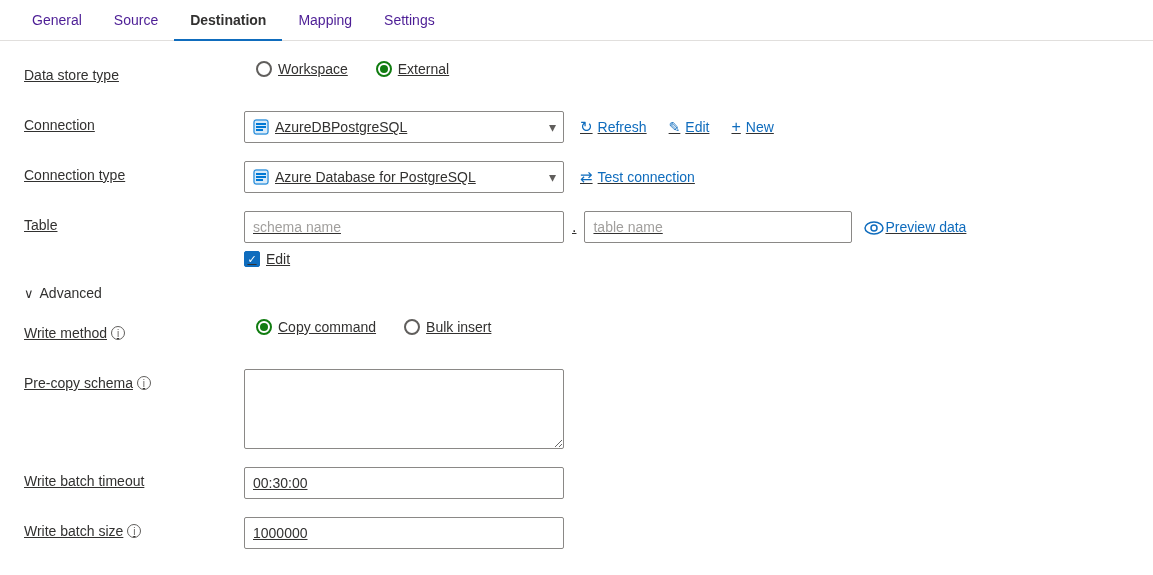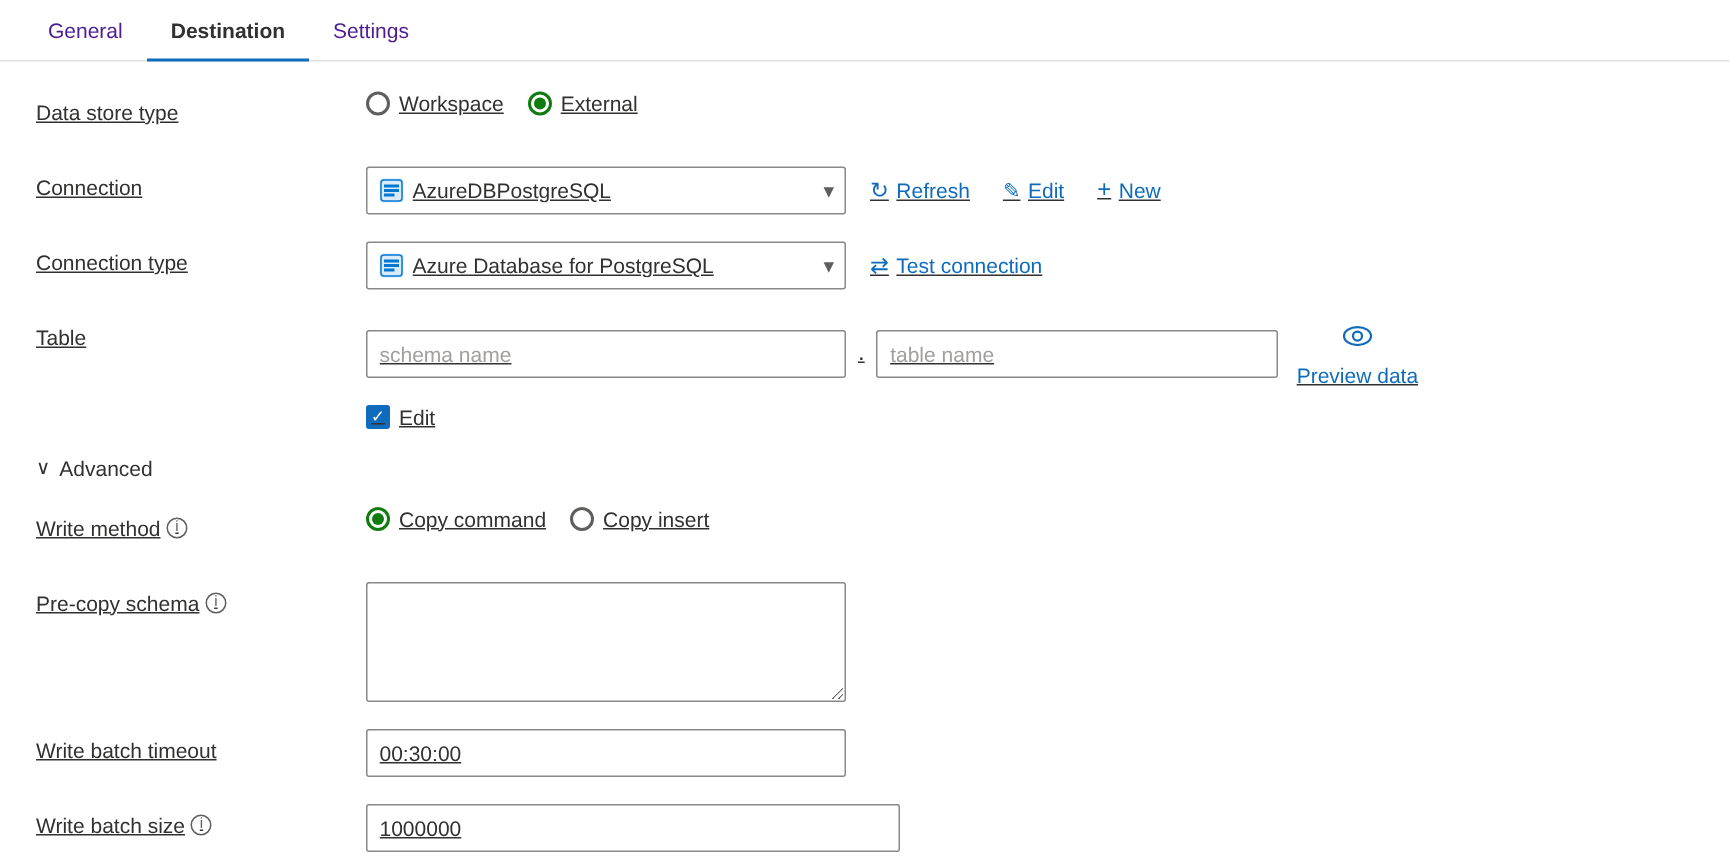--- a/index.html
+++ b/index.html
@@ -65,20 +65,21 @@
       display: flex;
       align-items: center;
       gap: 16px;
     }
 
     .radio-option {
       display: flex;
       align-items: center;
       gap: 6px;
       cursor: pointer;
+      margin-left: 12px;
     }
 
     .radio-circle {
       width: 16px;
       height: 16px;
       border-radius: 50%;
       border: 2px solid #605e5c;
       display: flex;
       align-items: center;
       justify-content: center;
@@ -183,28 +184,27 @@
       display: flex;
       align-items: center;
       justify-content: center;
       color: #fff;
       font-size: 11px;
     }
 
     .preview-btn {
       display: flex;
       align-items: center;
-      gap: 11px;
+      gap: 1px;
       background: none;
       border: none;
       cursor: pointer;
       color: #0f6cbd;
       font-size: 14px;
       padding: 4px 6px;
-      flex-direction: column;
     }
 
     .section-divider {
       display: flex;
       align-items: center;
       gap: 6px;
       cursor: pointer;
       margin-bottom: 18px;
       color: #323130;
       font-size: 14px;
@@ -233,21 +233,23 @@
       height: 80px;
       resize: vertical;
       font-family: 'Segoe UI', sans-serif;
     }
   </style>
 </head>
 <body>
 
 <div class="tabs">
   <div class="tab">General</div>
+  <div class="tab">Source</div>
   <div class="tab active">Destination</div>
+  <div class="tab">Mapping</div>
   <div class="tab">Settings</div>
 </div>
 
 <div class="content">
 
   <div class="form-row">
     <div class="form-label">Data store type</div>
     <div class="form-control">
       <div class="radio-group">
         <label class="radio-option">
@@ -357,21 +359,21 @@
       <span class="info-icon">i</span>
     </div>
     <div class="form-control">
       <div class="radio-group">
         <label class="radio-option">
           <div class="radio-circle checked"></div>
           <span>Copy command</span>
         </label>
         <label class="radio-option">
           <div class="radio-circle"></div>
-          <span>Copy insert</span>
+          <span>Bulk insert</span>
         </label>
       </div>
     </div>
   </div>
 
   <div class="form-row">
     <div class="form-label">
       <span>Pre-copy schema</span>
       <span class="info-icon">i</span>
     </div>
@@ -386,17 +388,17 @@
       <input type="text" class="text-input" style="width: 320px;" value="00:30:00">
     </div>
   </div>
 
   <div class="form-row">
     <div class="form-label">
       <span>Write batch size</span>
       <span class="info-icon">i</span>
     </div>
     <div class="form-control">
-      <input type="text" class="text-input" style="width: 356px;" value="1000000">
+      <input type="text" class="text-input" style="width: 320px;" value="1000000">
     </div>
   </div>
 
 </div>
 
 </body></html>

